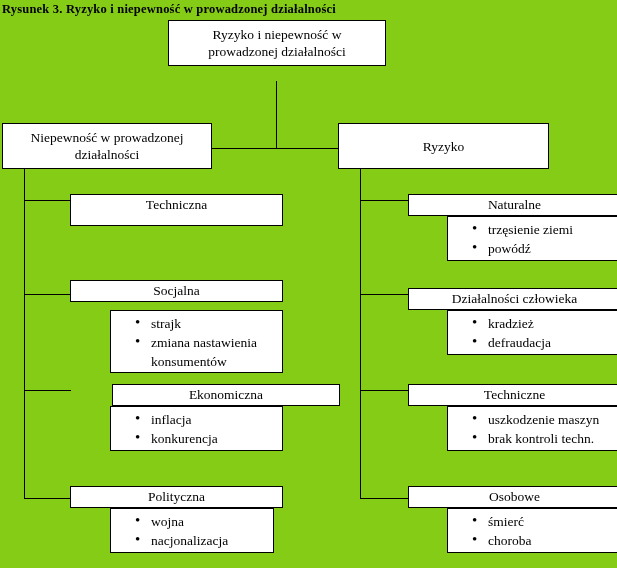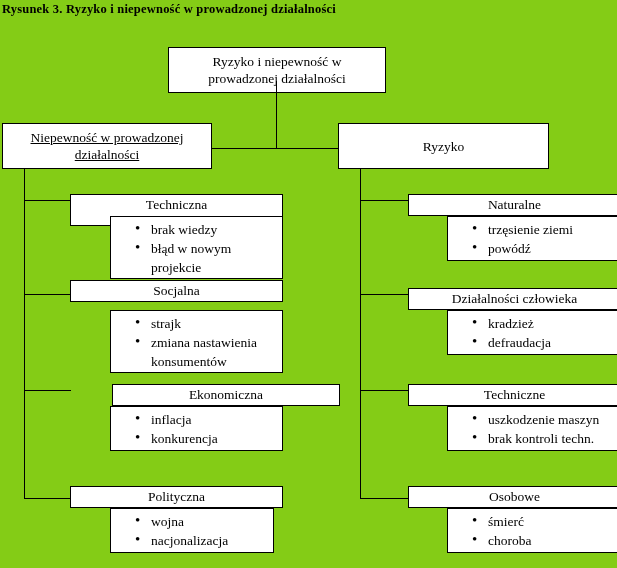--- a/index.html
+++ b/index.html
@@ -92,51 +92,45 @@
     background: #000000;
   }
 </style>
 </head>
 <body>
 
 <div id="page">
 
   <div id="figure-title">Rysunek 3. Ryzyko i niepewność w prowadzonej działalności</div>
 
-  <div class="box two-line" style="left:168px; top:47px; width:218px; height:46px;">
+  <div class="box two-line" style="left:168px; top:20px; width:218px; height:46px;">
     <span class="ln">Ryzyko i niepewność w</span>
     <span class="ln">prowadzonej działalności</span>
   </div>
 
   <div class="line-v" style="left:276px; top:81px; height:68px;"></div>
 
   <div class="line-h" style="left:212px; top:148px; width:126px;"></div>
 
-  <div class="box two-line" style="left:2px; top:123px; width:210px; height:46px;text-decoration:underline;">
+  <div class="box two-line" style="left:2px; top:123px; width:210px; height:46px;">
     <span class="ln">Niepewność w prowadzonej</span>
     <span class="ln">działalności</span>
   </div>
 
   <div class="box" style="left:338px; top:123px; width:211px; height:46px;">
     <span class="ln">Ryzyko</span>
   </div>
 
   <div class="line-v" style="left:24px; top:169px; height:330px;"></div>
   <div class="line-h" style="left:24px; top:200px; width:47px;"></div>
   <div class="line-h" style="left:24px; top:294px; width:47px;"></div>
   <div class="line-h" style="left:24px; top:390px; width:47px;"></div>
   <div class="line-h" style="left:24px; top:498px; width:47px;"></div>
 
   <div class="header-box" style="left:70px; top:194px; width:213px; height:32px;">Techniczna</div>
-  <div class="bullet-box" style="left:110px; top:216px; width:173px; height:63px;">
-    <ul>
-      <li>brak wiedzy</li>
-      <li>błąd w nowym projekcie</li>
-    </ul>
-  </div>
 
   <div class="header-box" style="left:70px; top:280px; width:213px; height:22px;">Socjalna</div>
   <div class="bullet-box" style="left:110px; top:310px; width:173px; height:63px;">
     <ul>
       <li>strajk</li>
       <li>zmiana nastawienia konsumentów</li>
     </ul>
   </div>
 
   <div class="header-box" style="left:70px; top:384px; width:228px; height:22px;margin-left:42px;">Ekonomiczna</div>

